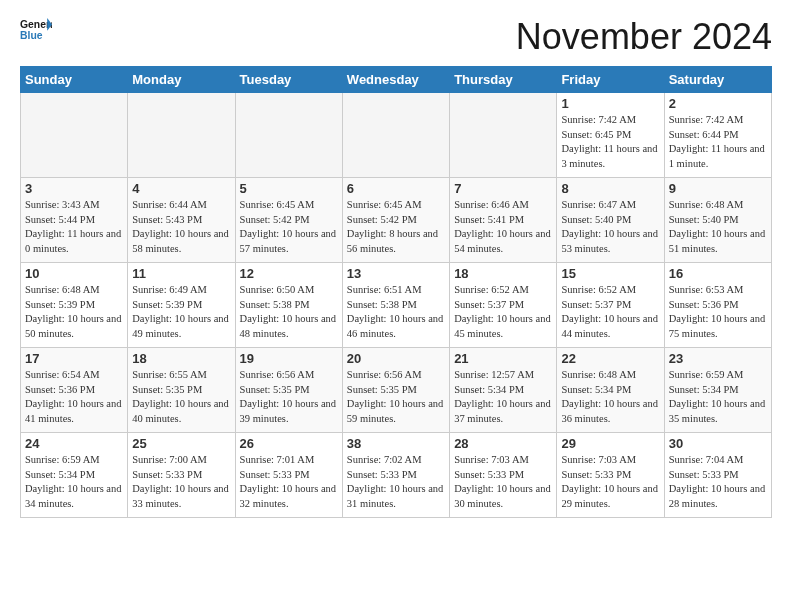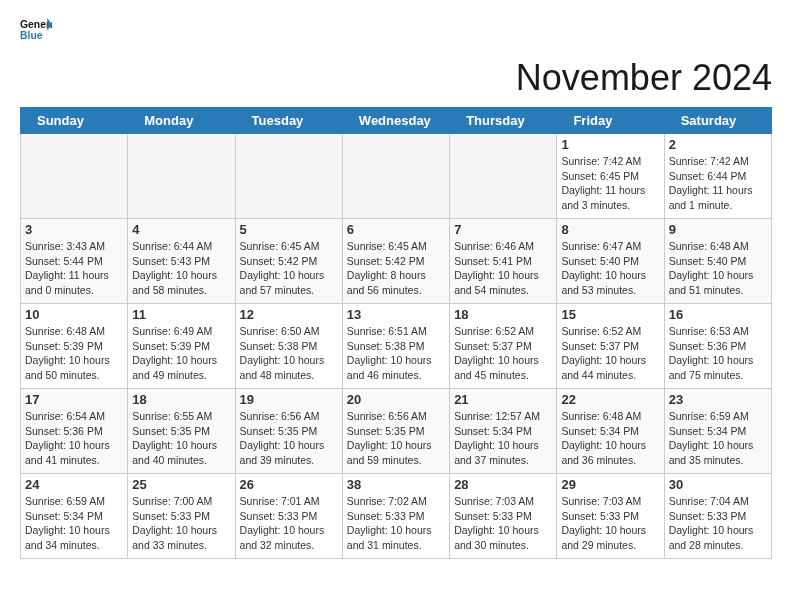--- a/index.html
+++ b/index.html
@@ -20,41 +20,40 @@
       display: flex;
       align-items: center;
       gap: 4px;
     }
     .logo-icon {
       width: 32px;
       height: 28px;
     }
     .title-block {
       text-align: right;
-      margin-top: 41px;
     }
     .month-title {
       font-size: 36px;
       font-weight: normal;
       color: #1a1a1a;
     }
     .location-title {
       font-size: 15px;
       color: #333;
     }
     table {
       width: 100%;
       border-collapse: collapse;
       table-layout: fixed;
     }
     th {
       background-color: #2a7ab8;
       color: #fff;
       font-size: 13px;
-      padding: 5px 16px;
+      padding: 5px 4px;
       text-align: left;
       border: 1px solid #2a7ab8;
     }
     td {
       vertical-align: top;
       font-size: 10.5px;
       color: #333;
       padding: 3px 4px;
       border: 1px solid #ccc;
       height: 85px;
@@ -67,20 +66,21 @@
       background: #f9f9f9;
     }
     .day-number {
       font-size: 13px;
       font-weight: bold;
       display: block;
       margin-bottom: 2px;
     }
     .day-info {
       line-height: 1.4;
+      font-family: Liberation Serif, serif;
     }
   </style>
 </head>
 <body>
 
 <div class="header-section">
   <div class="logo">
     <svg class="logo-icon" viewBox="0 0 40 34" xmlns="http://www.w3.org/2000/svg">
       <text x="0" y="14" font-size="13" font-weight="bold" fill="#1a1a1a" font-family="Arial">General</text>
       <text x="0" y="28" font-size="13" font-weight="bold" fill="#2a7ab8" font-family="Arial">Blue</text>

